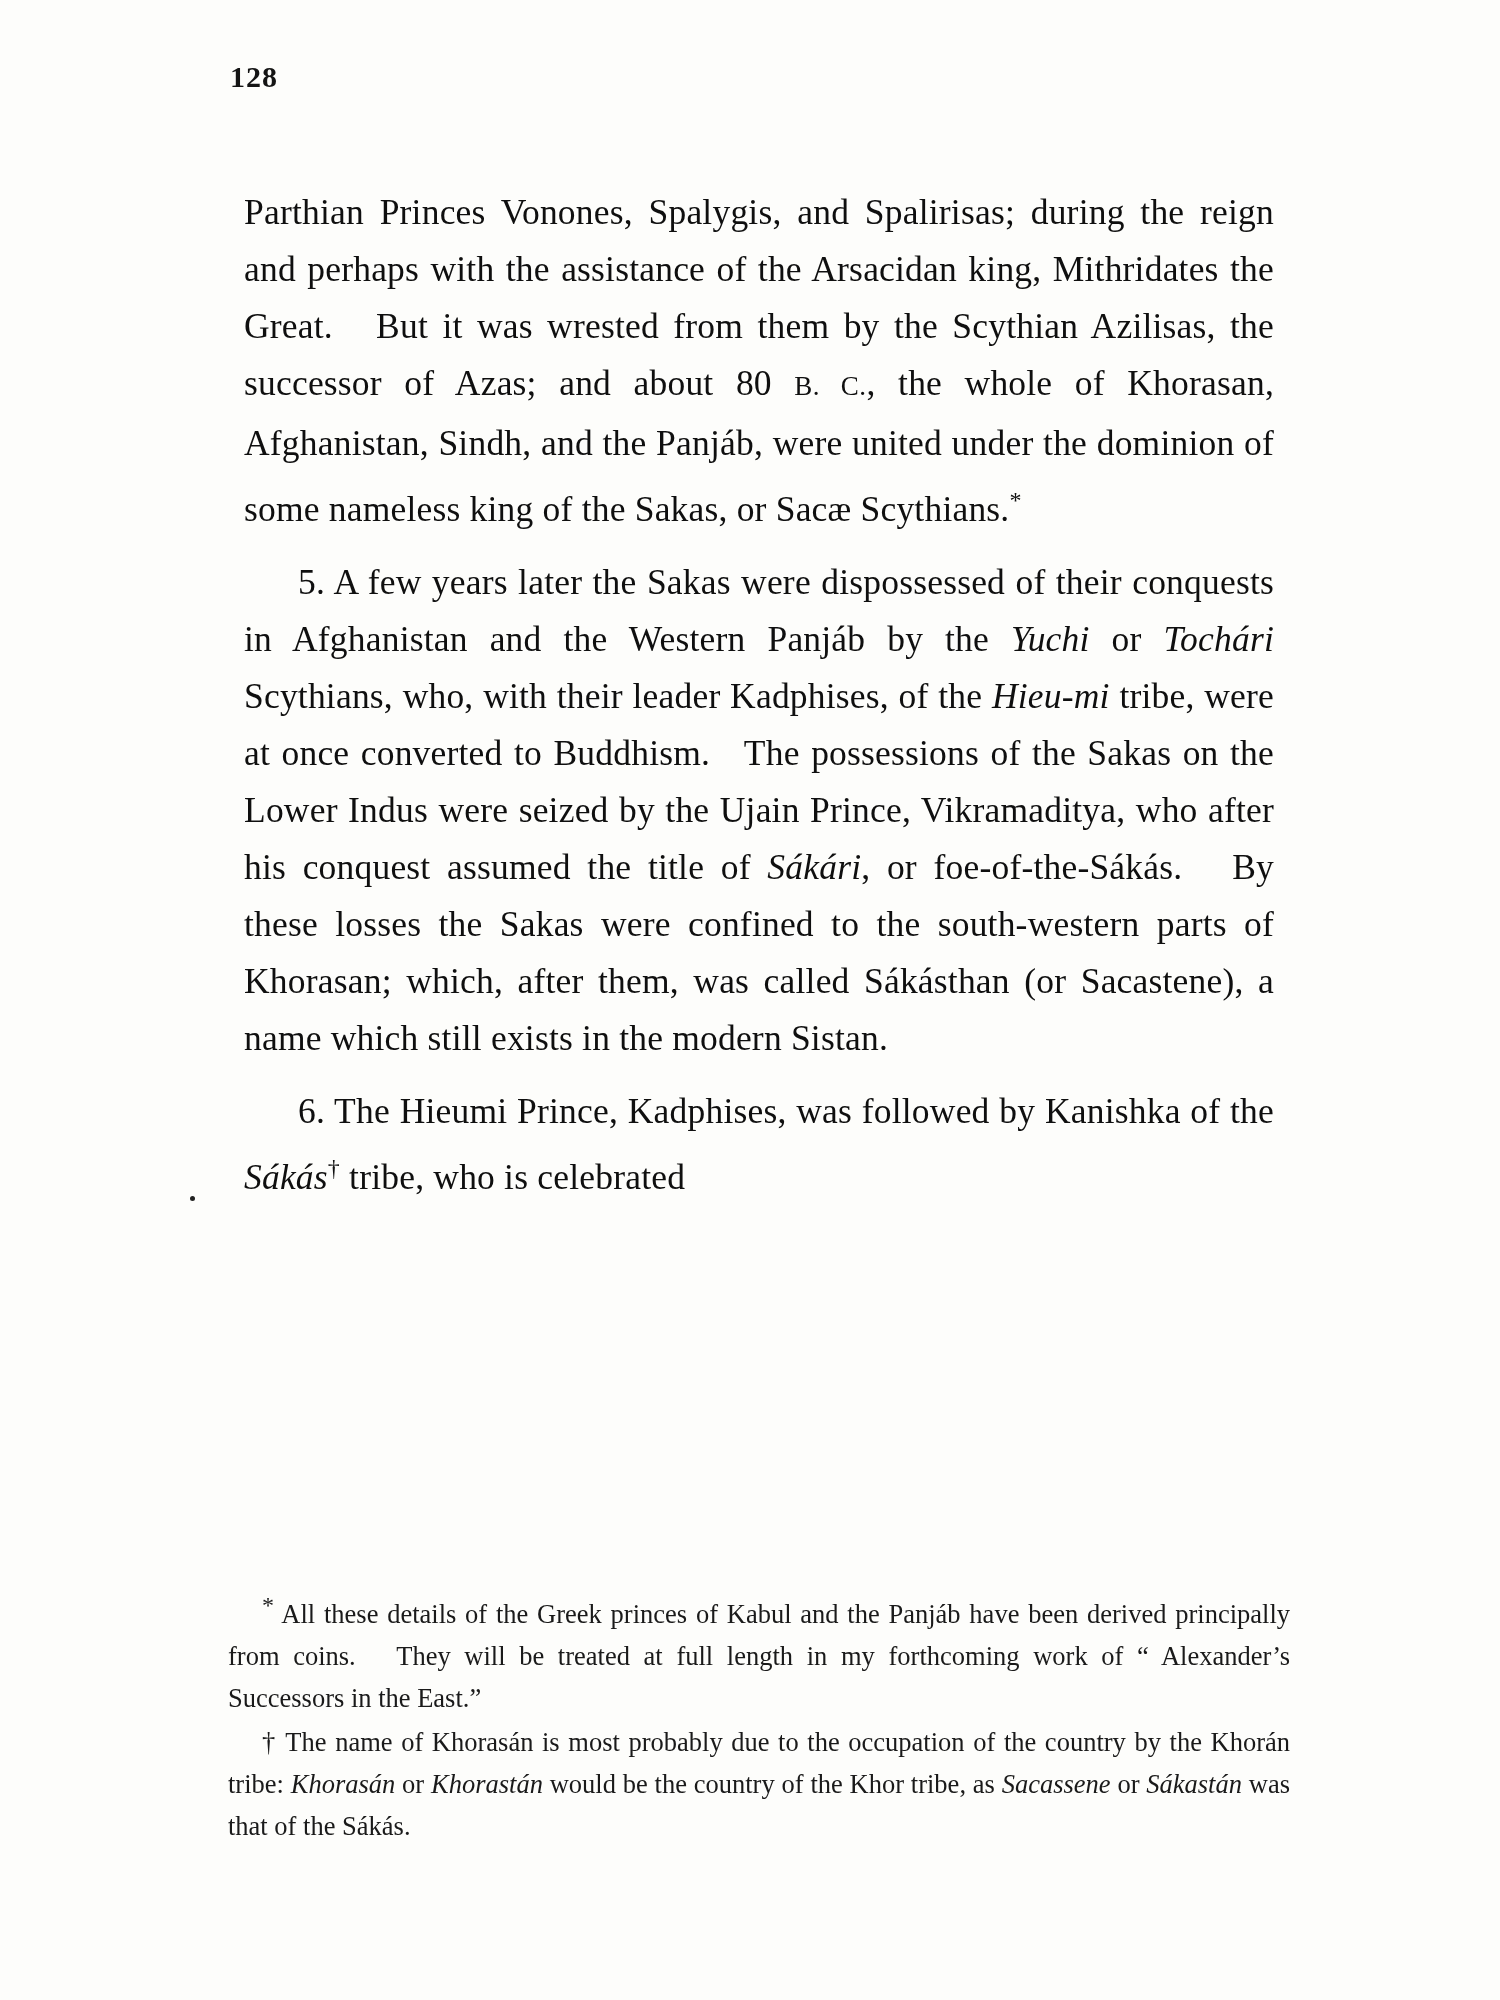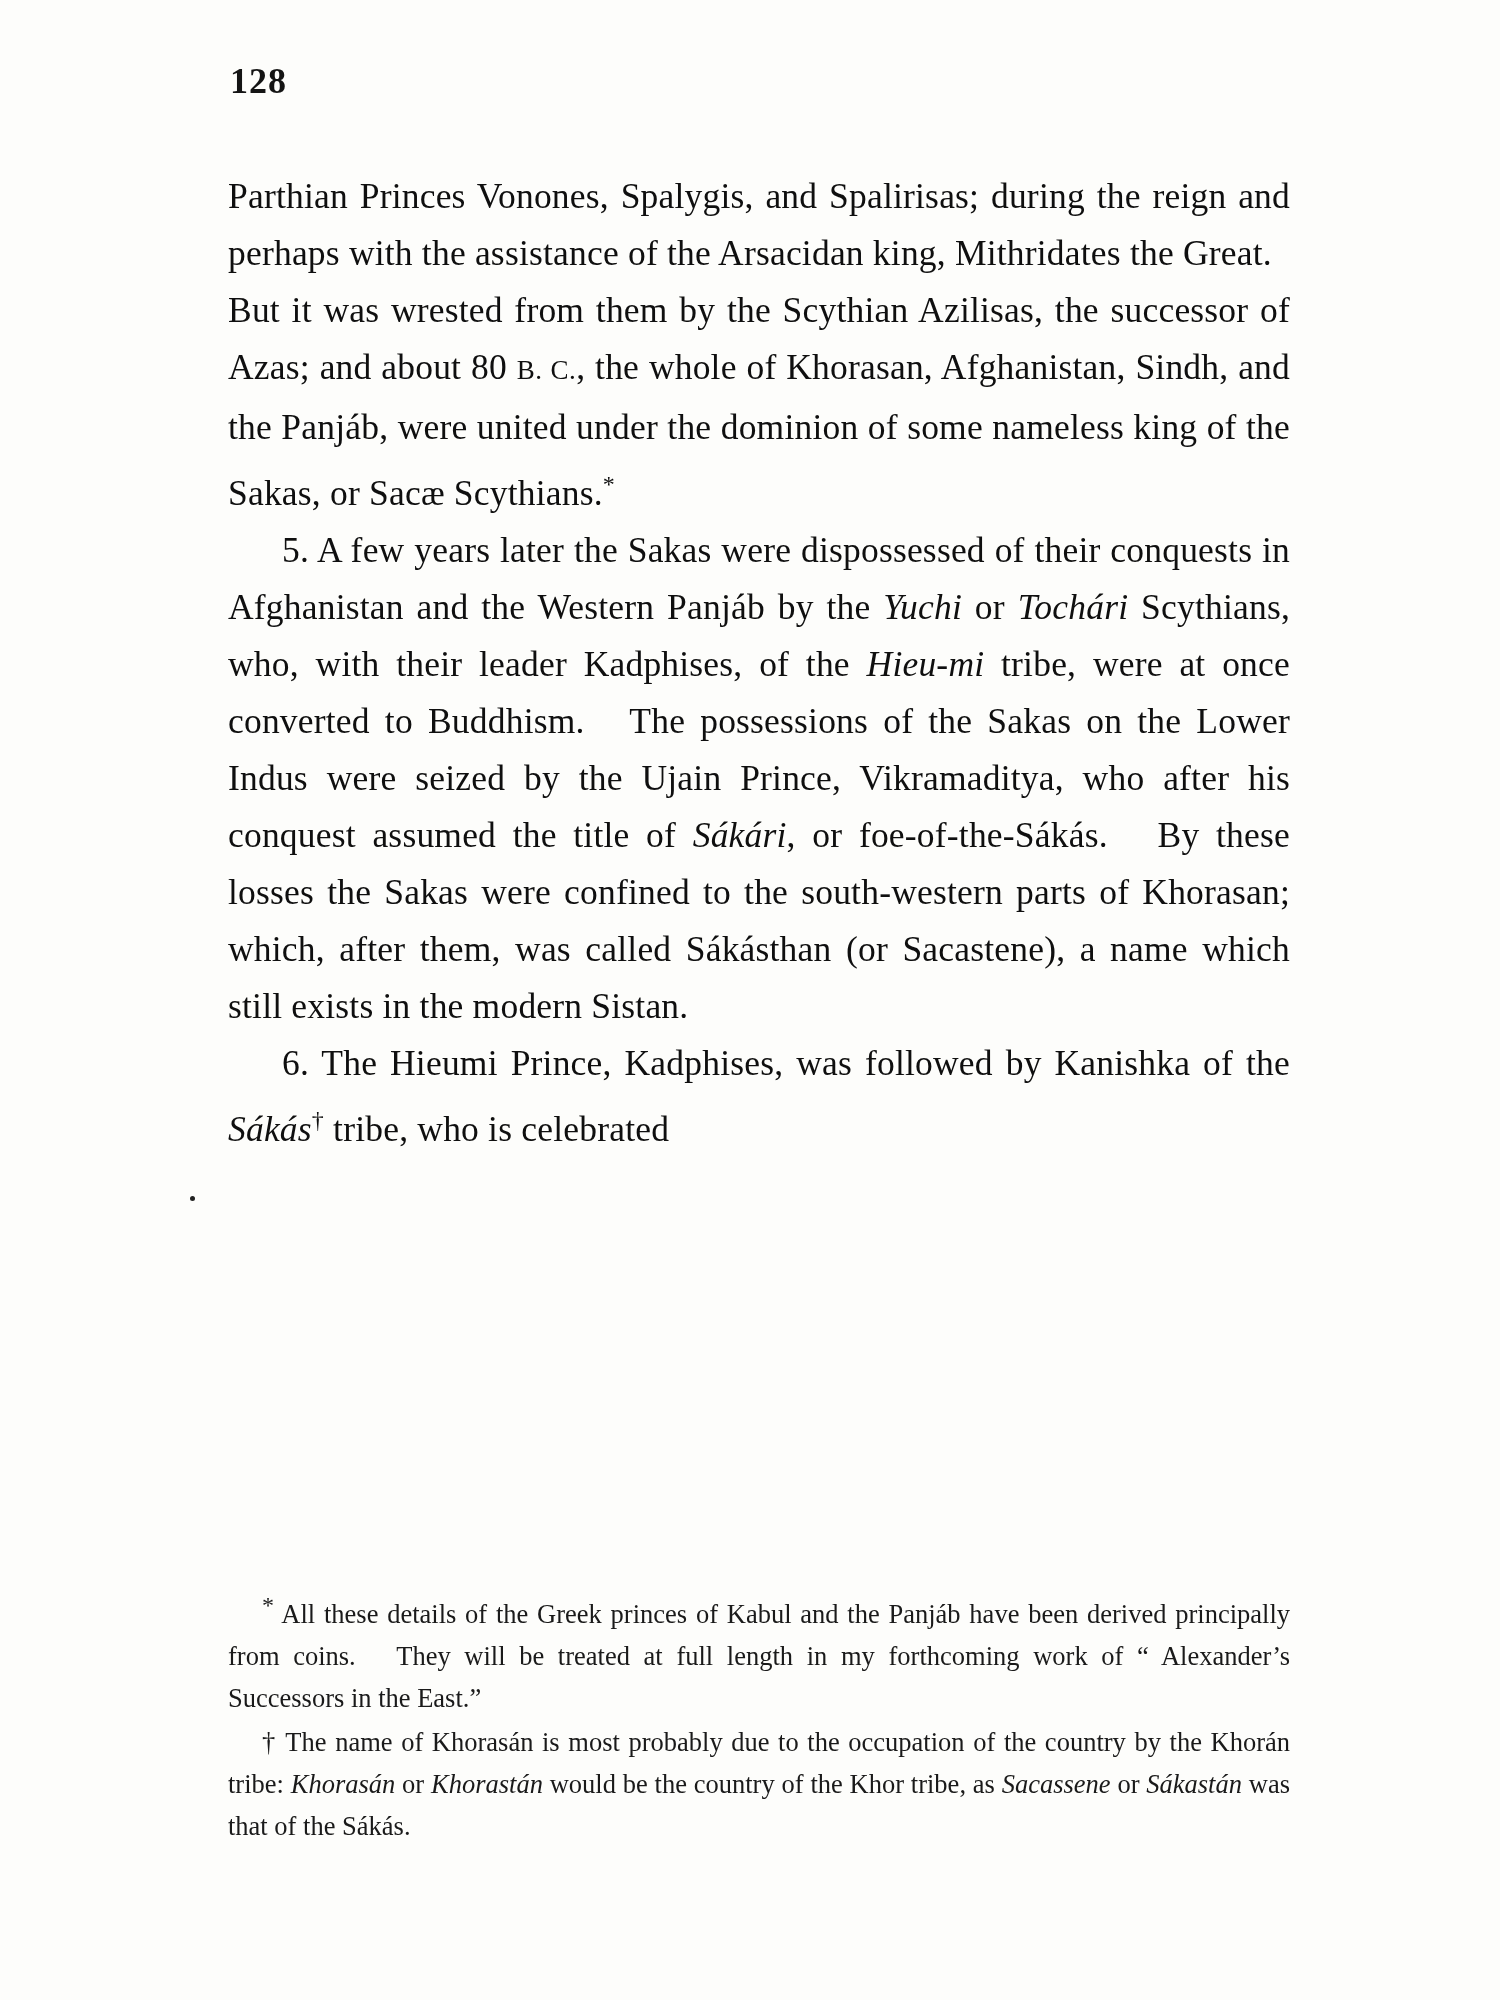--- a/index.html
+++ b/index.html
@@ -26,21 +26,21 @@
     position: absolute;
     left: 230px;
     top: 60px;
     width: 1060px;
     height: 50px;
   }
   .folio {
     position: absolute;
     left: 0;
     top: 0;
-    font-size: 36px;
+    font-size: 30px;
     font-weight: bold;
     letter-spacing: 1px;
     color: #141414;
   }
   .running-title {
     position: absolute;
     left: 0;
     top: 4px;
     width: 1060px;
     text-align: center;
@@ -49,21 +49,21 @@
     letter-spacing: 3.5px;
     color: #141414;
   }
   .body-col {
     position: absolute;
     left: 228px;
     top: 168px;
     width: 1062px;
   }
   p.para {
-    margin: 0;
+    margin: 16px;
     font-size: 35.5px;
     line-height: 57px;
     text-align: justify;
     text-justify: inter-word;
     color: #0f0f0f;
     letter-spacing: 0.2px;
   }
   p.para.indent {
     text-indent: 54px;
   }

